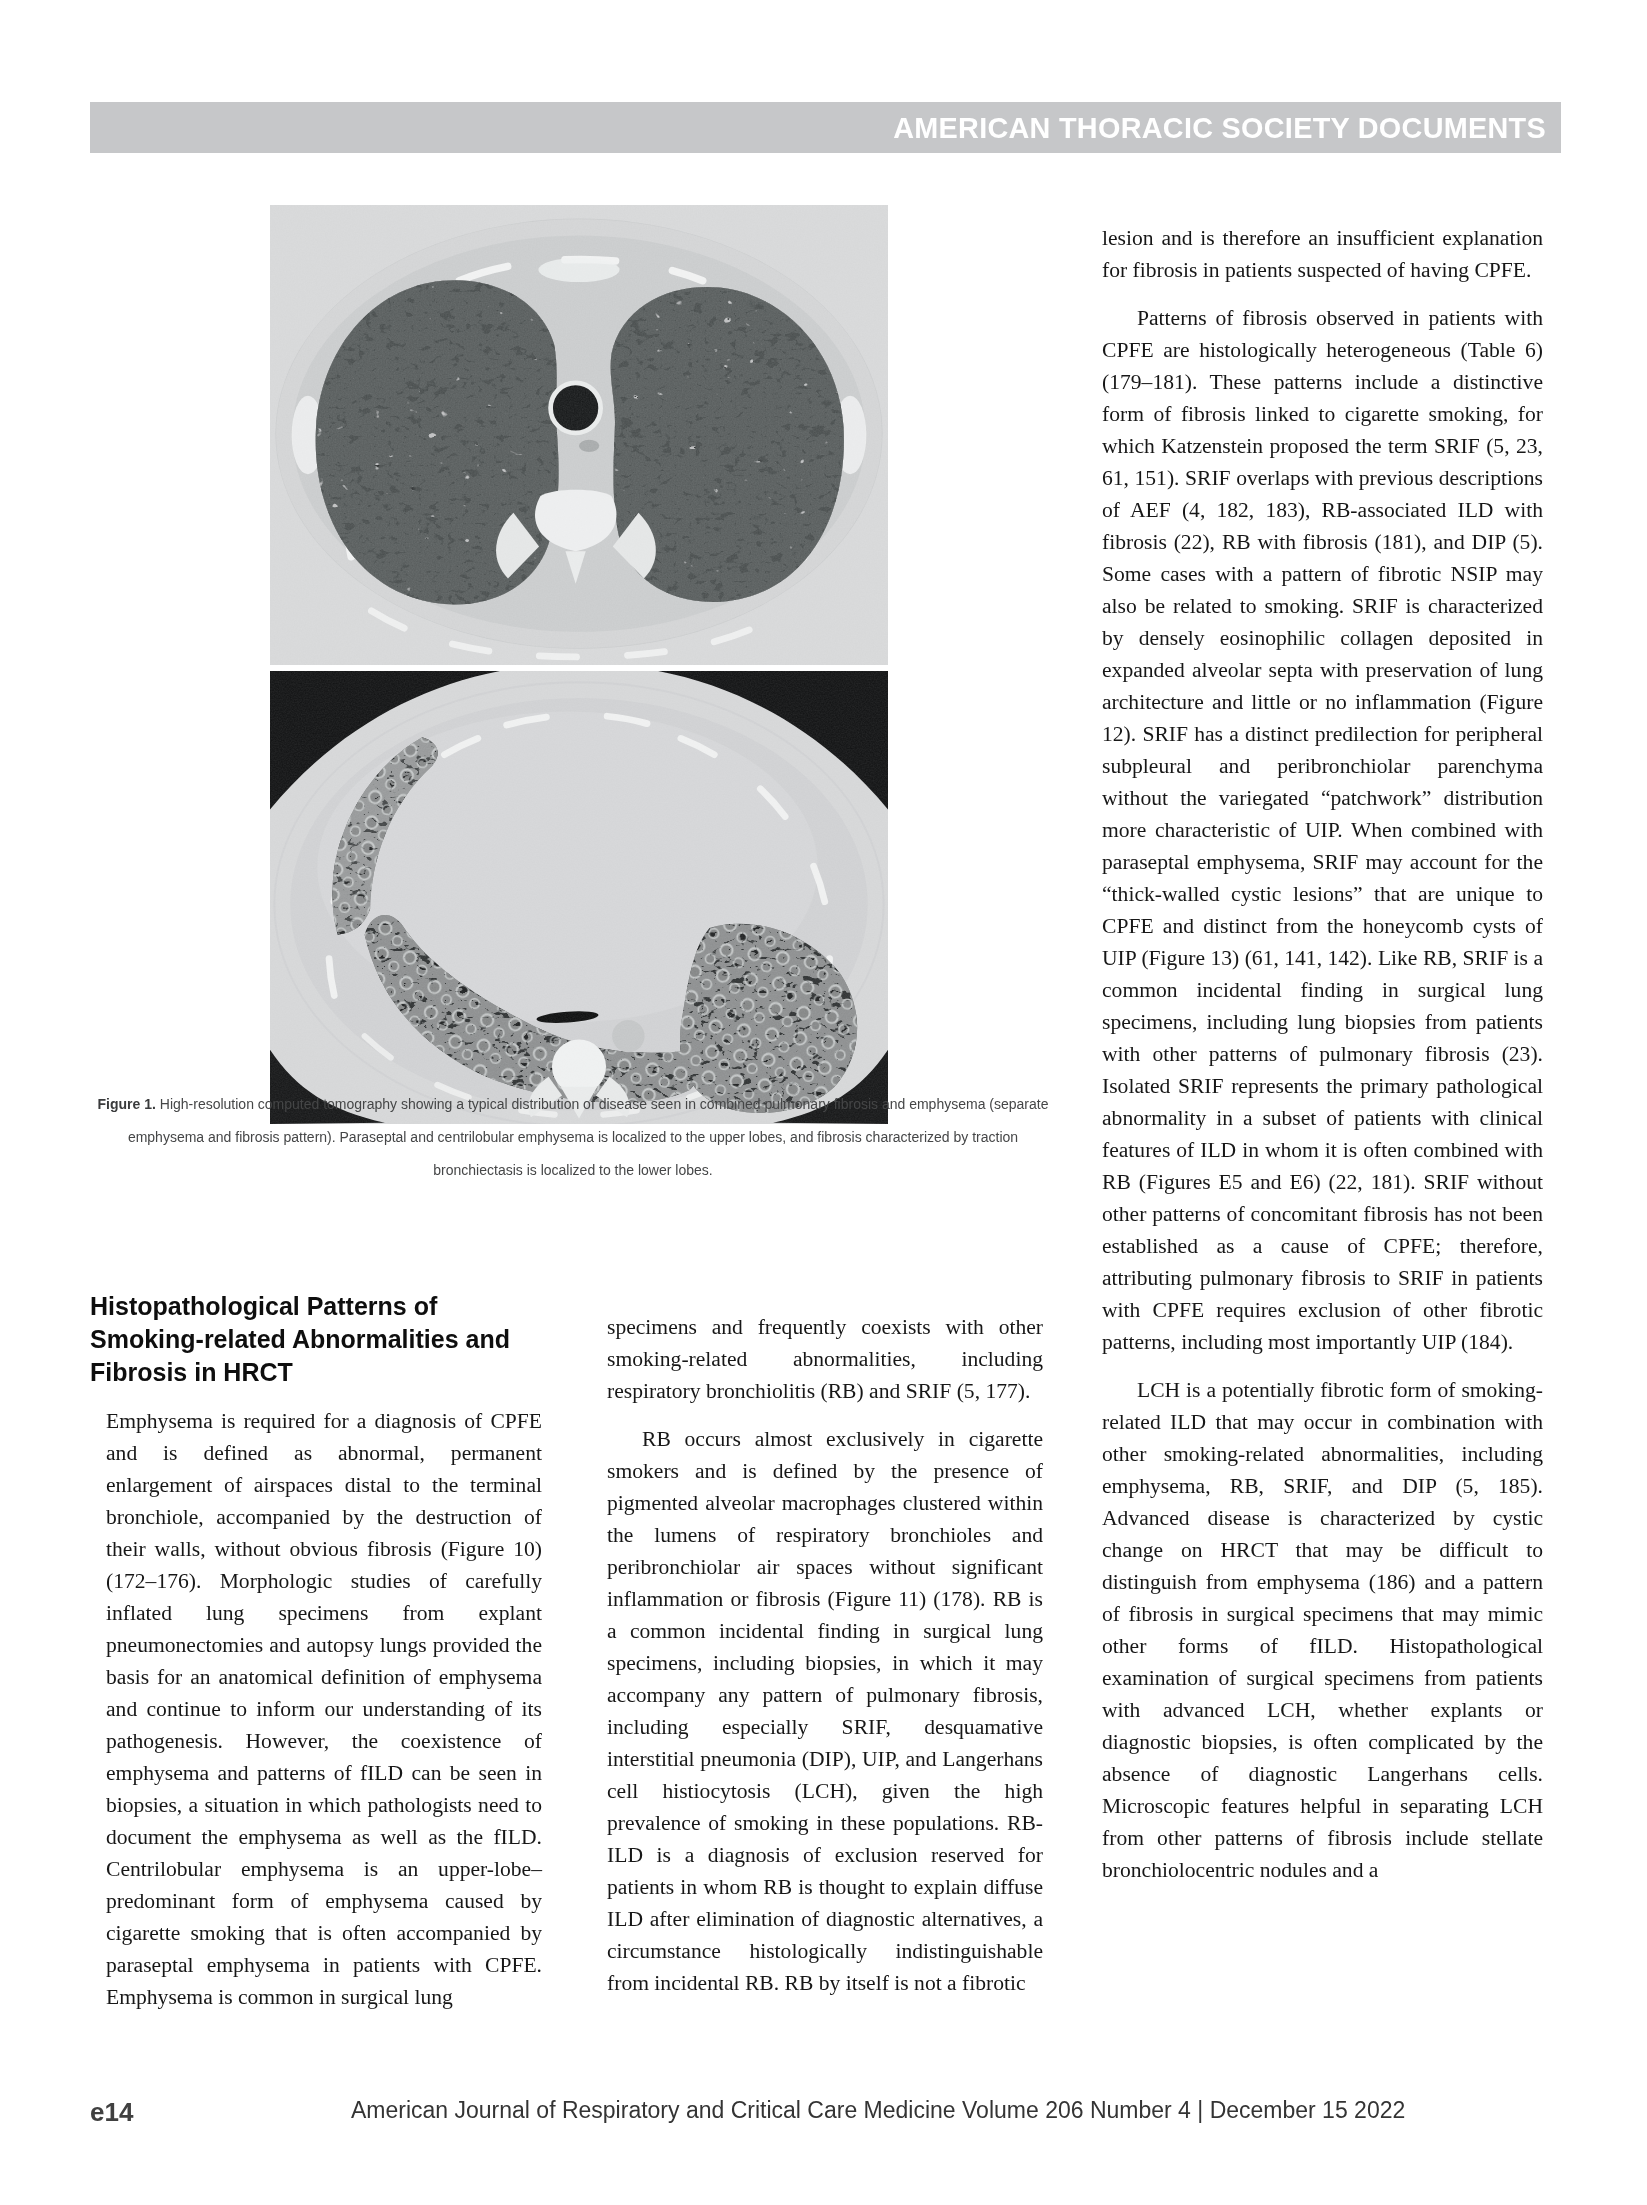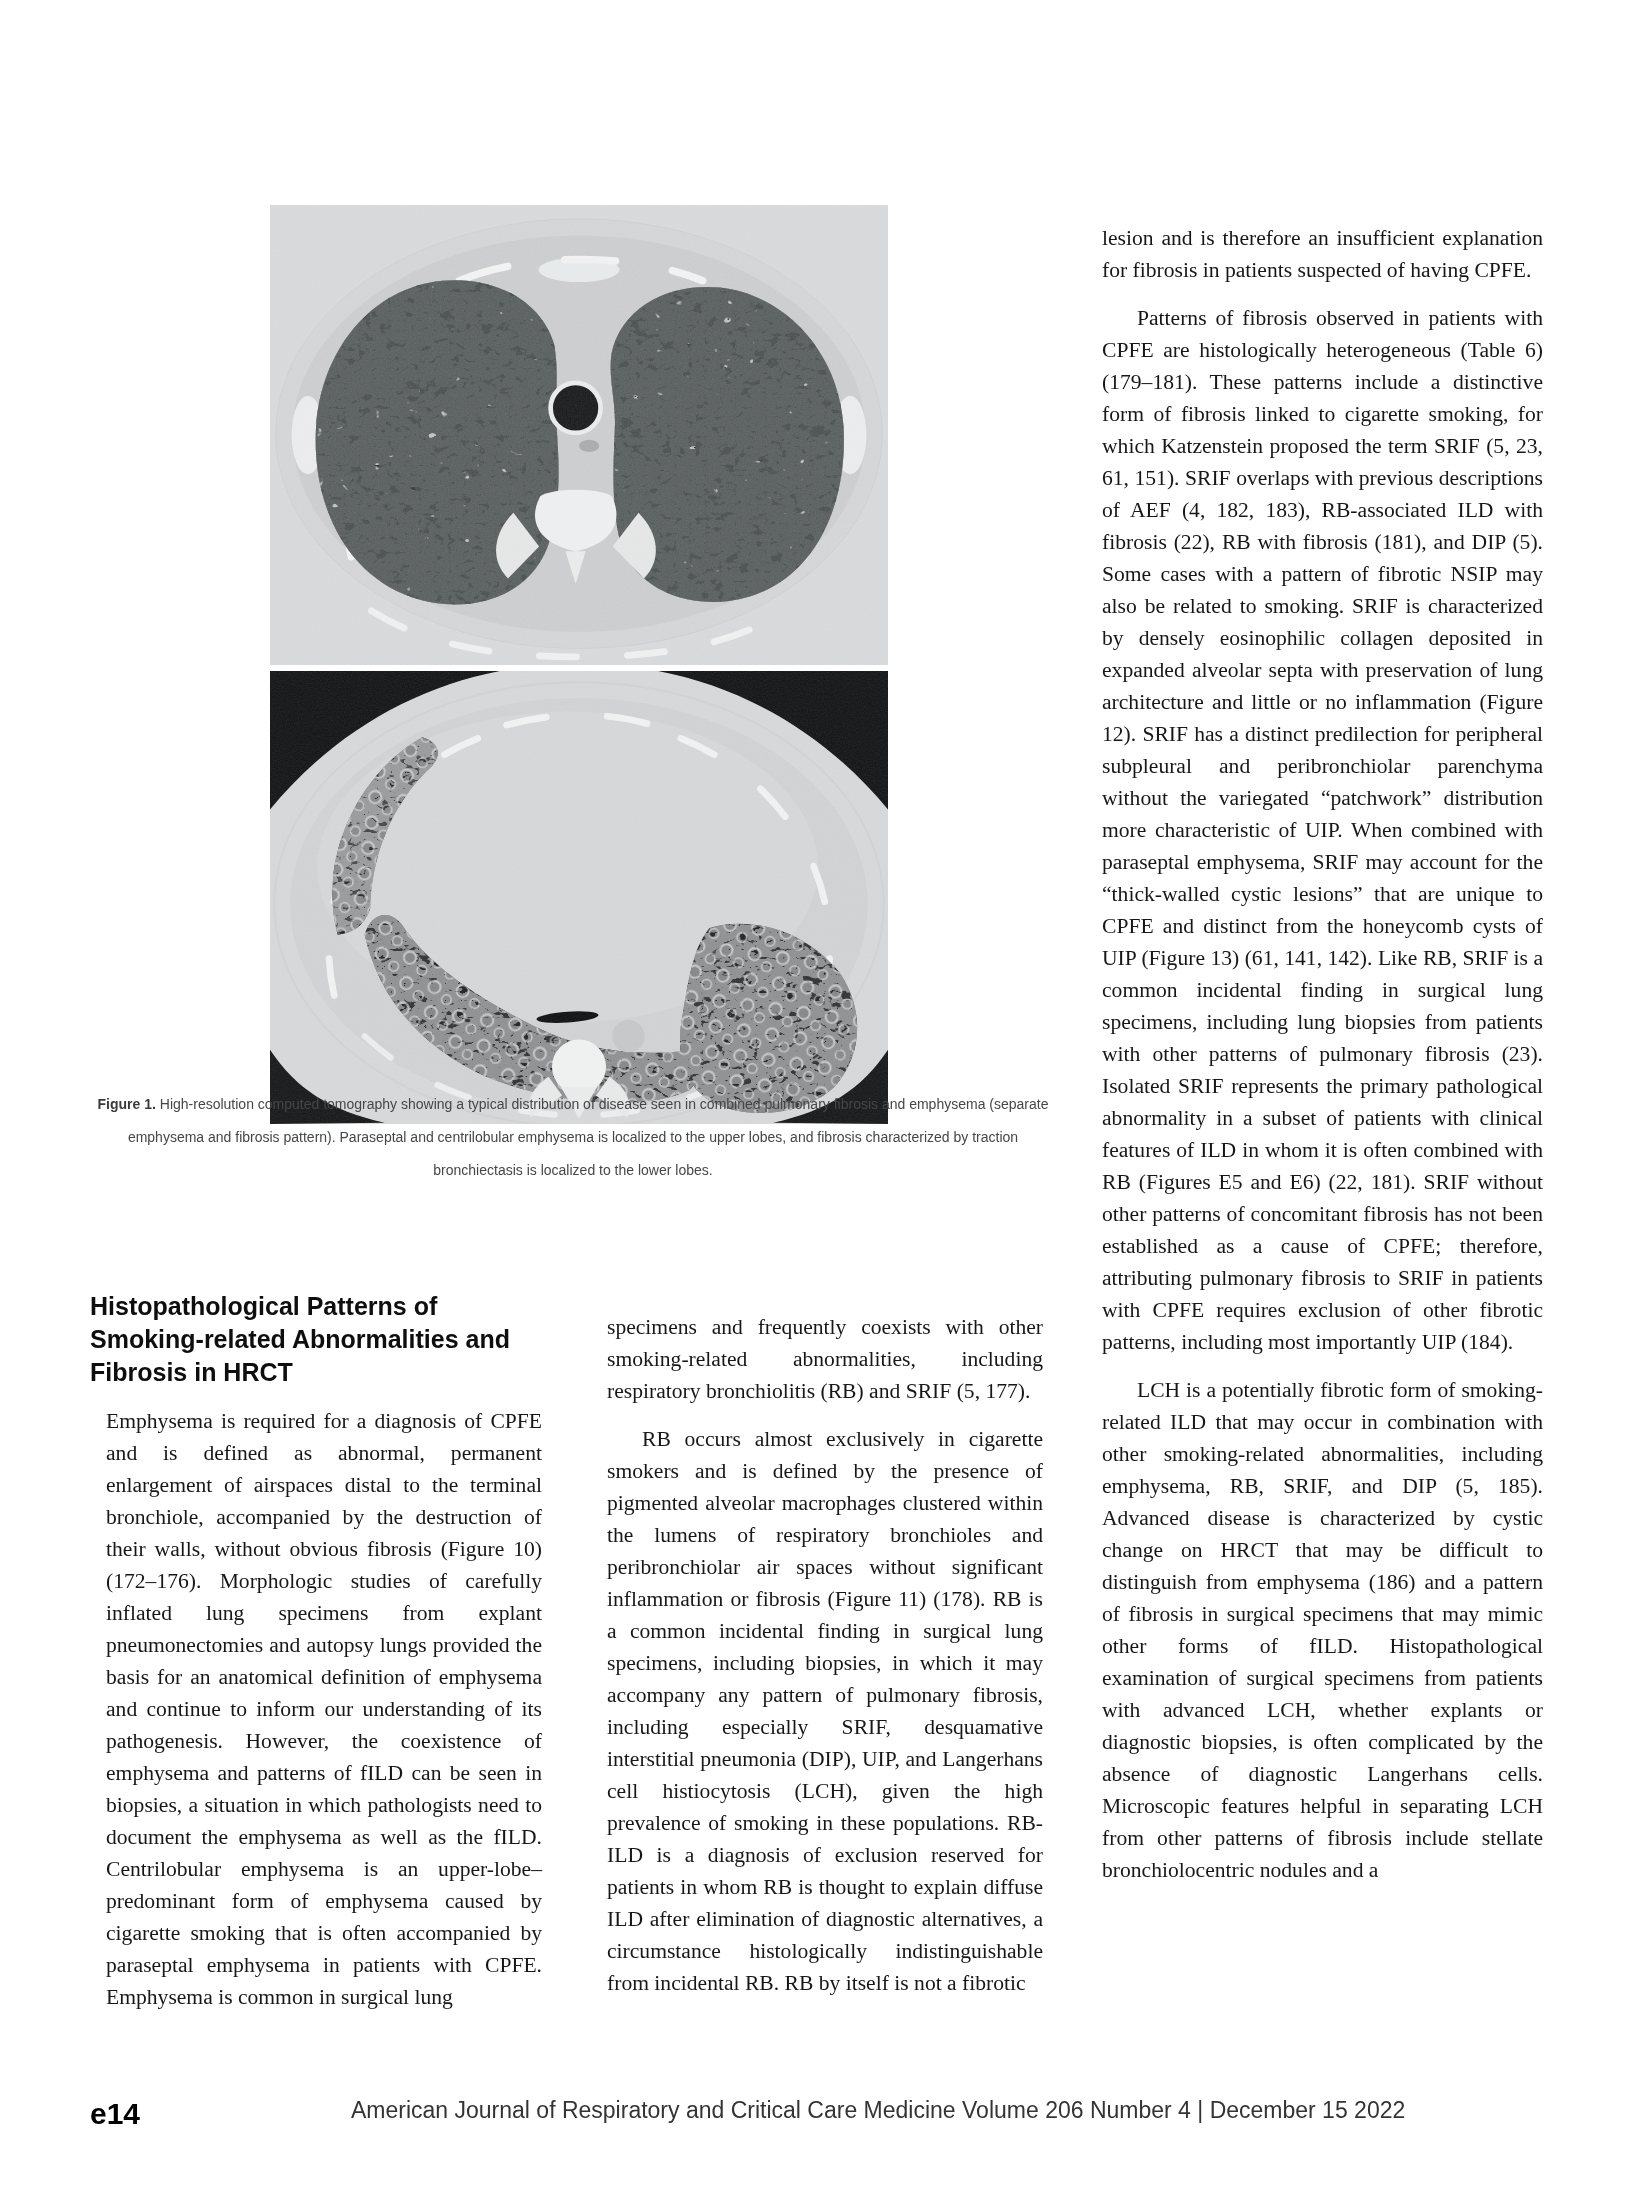--- a/index.html
+++ b/index.html
@@ -36,32 +36,35 @@
   .col-left{left:90px;top:1290px;width:468px;}
   .col-mid{left:591px;top:1295px;width:468px;}
   .col-right{left:1086px;top:206px;width:473px;}
   .sec-heading{
     font-family:"Liberation Sans",sans-serif;font-weight:bold;font-size:25px;
     line-height:33px;color:#0e0e0e;text-align:left;margin:0 0 4.7px 0;
   }
   
   .footer-page{
     position:absolute;left:90px;top:2097px;
-    font-family:"Liberation Sans",sans-serif;font-weight:bold;font-size:30px;color:#000000;
+    font-family:"Liberation Sans",sans-serif;font-weight:bold;font-size:26px;color:#404040;
   }
   .footer-journal{
     position:absolute;left:351px;top:2097px;width:1217px;
     font-family:"Liberation Sans",sans-serif;font-size:23px;color:#343434;white-space:nowrap;
   }
 </style>
 </head>
 <body>
 
 <div class="page">
 
+  <div class="banner">
+    <span class="banner-title">AMERICAN THORACIC SOCIETY DOCUMENTS</span>
+  </div>
 
   <div class="fig-panel upper">
     <svg viewBox="0 0 914 680" preserveAspectRatio="none">
       <defs>
         <filter id="vessels" x="0" y="0" width="100%" height="100%">
           <feTurbulence type="turbulence" baseFrequency="0.045 0.07" numOctaves="2" seed="9"></feTurbulence>
           <feColorMatrix type="matrix" values="0 0 0 0 0.86  0 0 0 0 0.88  0 0 0 0 0.88  6 6 6 -7.4 0"></feColorMatrix>
         </filter>
         <filter id="emph" x="0" y="0" width="100%" height="100%">
           <feTurbulence type="fractalNoise" baseFrequency="0.06 0.08" numOctaves="2" seed="23"></feTurbulence>

